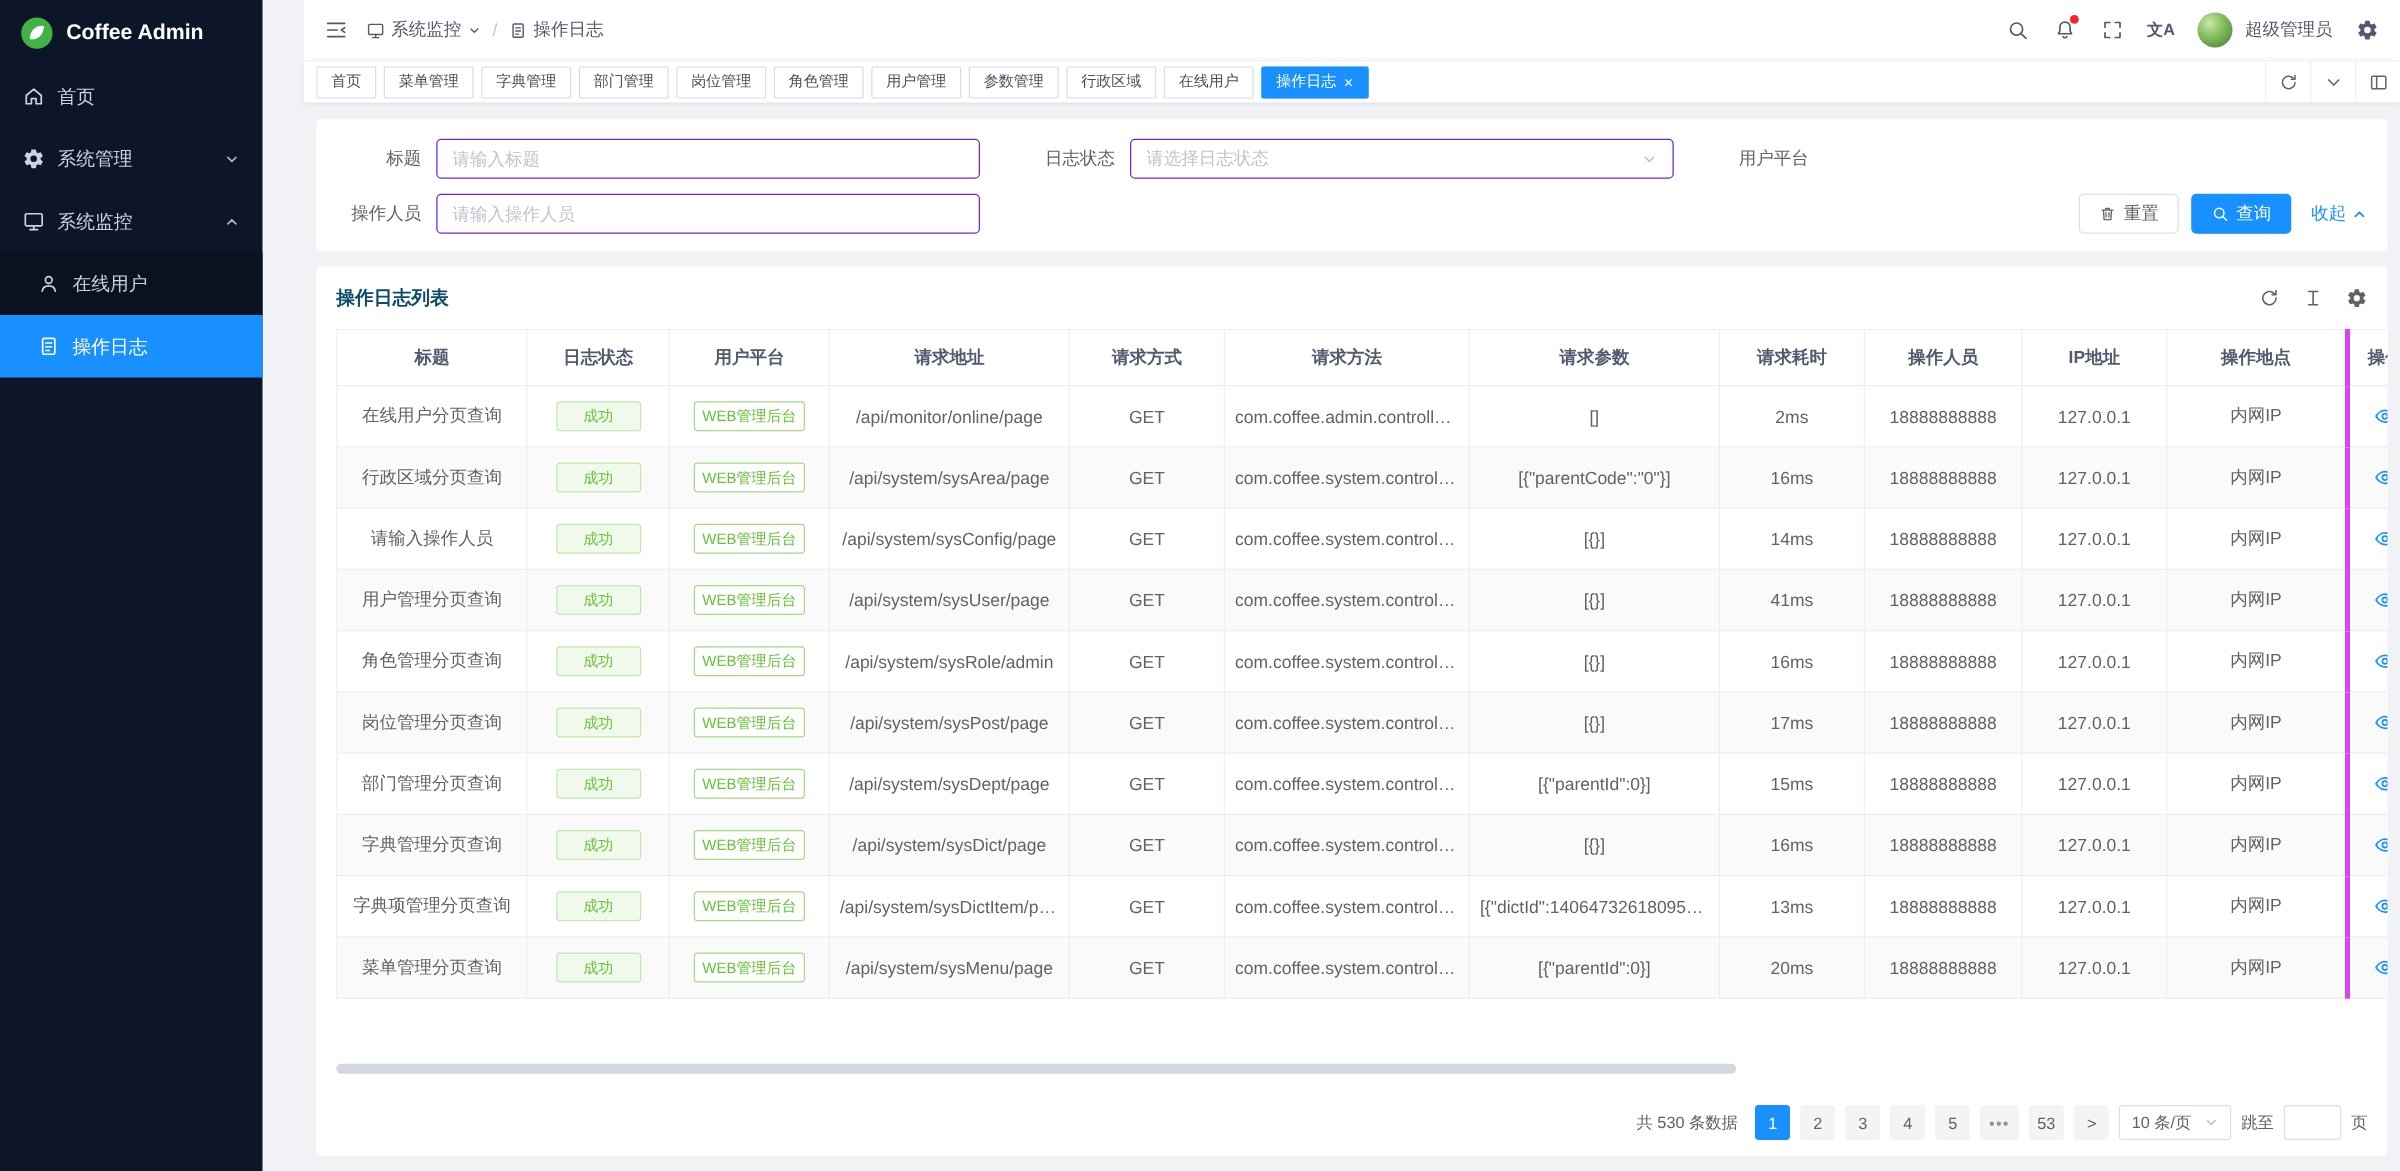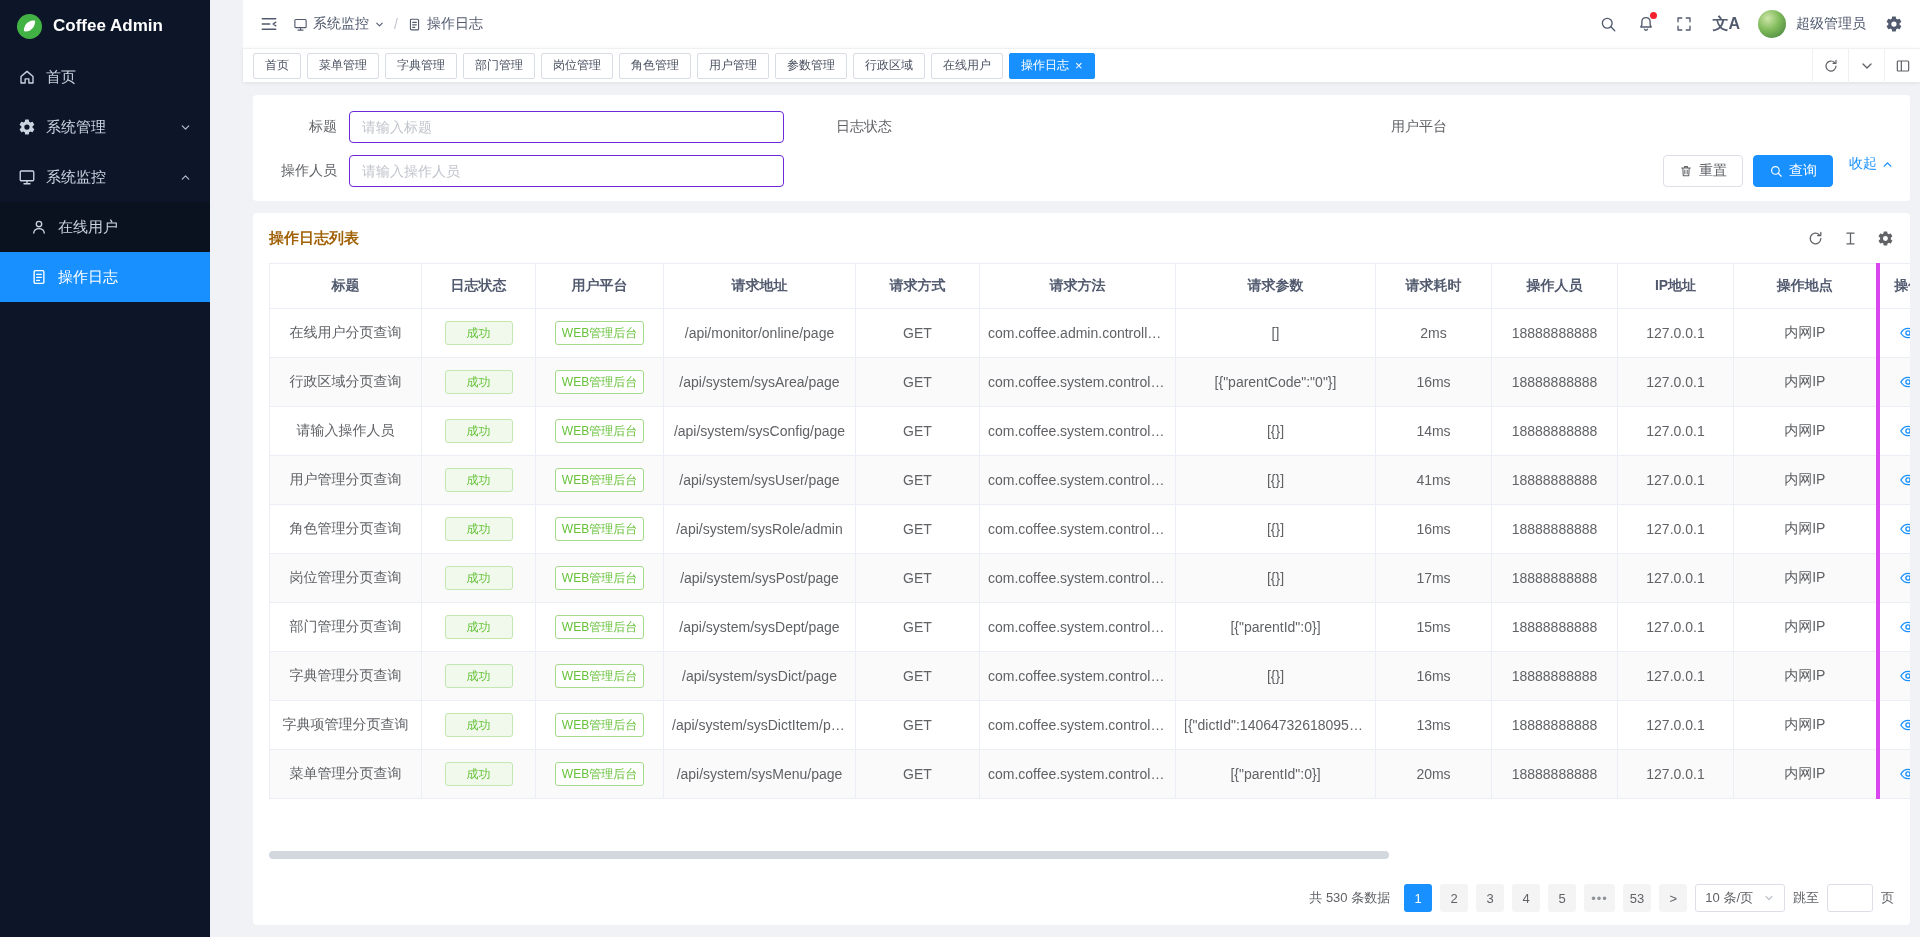--- a/index.html
+++ b/index.html
@@ -35,21 +35,21 @@
   .icon-btn svg { width:18px; height:18px; }
   .breadcrumb { display:flex; align-items:center; gap:9px; font-size:14px; color:#515a6e; }
   .crumb { display:inline-flex; align-items:center; gap:5px; cursor:pointer; }
   .crumb .c-icon { width:15px; height:15px; display:inline-flex; }
   .crumb .c-icon svg { width:15px; height:15px; }
   .crumb .c-arr { width:11px; height:11px; display:inline-flex; }
   .crumb .c-arr svg { width:11px; height:11px; }
   .crumb-sep { color:#c0c4cc; }
   .topbar-right { margin-left:auto; display:flex; align-items:center; gap:18px; }
   .bell .dot { position:absolute; top:-2px; right:-1px; width:7px; height:7px; background:#f5222d; border-radius:50%; }
-  .translate { font-size:16px; font-weight:bold; width:auto; white-space:nowrap; }
+  .translate { font-size:13px; font-weight:bold; width:auto; white-space:nowrap; }
   .avatar { width:28px; height:28px; border-radius:50%; cursor:pointer; flex-shrink:0;
     background:radial-gradient(circle at 35% 30%, #cde6a8 0%, #7fba5a 45%, #3f7a3a 100%); }
   .username { font-size:14px; color:#515a6e; cursor:pointer; white-space:nowrap; margin-left:-8px; }
 
   
   .tabbar { height:34px; background:#fff; border-top:1px solid #f0f0f0; box-shadow:0 1px 4px rgba(0,21,41,.08);
     display:flex; align-items:center; padding-left:10px; flex-shrink:0; position:relative; z-index:2; }
   .tab-list { display:flex; gap:6px; flex:1; align-items:center; overflow:hidden; }
   .tab { height:26px; display:inline-flex; align-items:center; gap:6px; padding:0 11px; border:1px solid #d8dce5;
     border-radius:2px; background:#fff; font-size:12px; color:#495060; cursor:pointer; white-space:nowrap; }
@@ -66,32 +66,32 @@
   
   .filter-card { padding:16px 16px 14px; flex-shrink:0; }
   .filter-grid { display:grid; grid-template-columns:1fr 1fr 1fr; column-gap:40px; row-gap:12px; }
   .field { display:flex; align-items:center; min-width:0; }
   .f-label { width:80px; text-align:right; padding-right:12px; color:#606266; flex-shrink:0; font-size:14px; white-space:nowrap; }
   .f-input, .f-select { flex:1; min-width:0; height:32px; border:1px solid #6d28d9; border-radius:4px; padding:0 12px;
     font-size:14px; color:#606266; background:#fff; font-family:inherit; outline:none; }
   .f-input::placeholder { color:#c0c4cc; }
   .f-select { display:flex; align-items:center; justify-content:space-between; color:#c0c4cc; cursor:pointer; }
   .f-select svg { width:13px; height:13px; color:#c0c4cc; flex-shrink:0; }
-  .filter-actions { grid-column:2 / 4; display:flex; align-items:flex-start; justify-content:flex-end; gap:10px; }
+  .filter-actions { grid-column:2 / 4; display:flex; align-items:center; justify-content:flex-end; gap:10px; }
   .btn { height:32px; padding:0 15px; border:1px solid #dcdfe6; background:#fff; border-radius:4px; font-size:14px;
     color:#606266; display:inline-flex; align-items:center; gap:6px; cursor:pointer; font-family:inherit; }
   .btn svg { width:14px; height:14px; }
   .btn.primary { background:var(--accent); border-color:var(--accent); color:#fff; }
   .link-btn { color:var(--accent); font-size:14px; display:inline-flex; align-items:center; gap:4px; cursor:pointer; margin-left:6px; white-space:nowrap; }
   .link-btn svg { width:13px; height:13px; }
 
   
   .table-card { margin-top:12px; flex:1; display:flex; flex-direction:column; min-height:0; }
   .card-head { height:50px; display:flex; align-items:center; justify-content:space-between; padding:0 16px; flex-shrink:0; }
-  .card-head h3 { font-size:15px; color:#a16207; font-weight:600;text-align:right; }
+  .card-head h3 { font-size:15px; color:#0c4a6e; font-weight:600;text-align:right; }
   .head-tools { display:flex; gap:18px; color:#606266; align-items:center; }
   .head-tools .tool { width:17px; height:17px; cursor:pointer; display:inline-flex; }
   .head-tools .tool svg { width:17px; height:17px; }
 
   .table-wrap { flex:1; padding:0 16px; position:relative; min-height:0; overflow:hidden; }
   table { width:100%; border-collapse:collapse; table-layout:fixed; }
   th, td { border:1px solid #ebeef5; padding:0 8px; text-align:center; font-size:14px;
     overflow:hidden; white-space:nowrap; text-overflow:ellipsis; }
   th { height:45px; color:#515a6e; font-weight:600; background:#fff; }
   td { height:49px; color:#606266; }
@@ -326,20 +326,26 @@
     <div class="content">
 
       <section class="card filter-card">
         <div class="filter-grid">
           <div class="field">
             <label class="f-label">标题</label>
             <input class="f-input" placeholder="请输入标题" style="">
           </div>
           <div class="field">
             <label class="f-label">日志状态</label>
+            <div class="f-select">
+              <span>请选择日志状态</span>
+              <svg viewBox="0 0 24 24" fill="none" stroke="currentColor" stroke-width="2.4">
+                  <polyline points="6 9 12 15 18 9" stroke-linecap="round" stroke-linejoin="round"></polyline>
+                </svg>
+            </div>
           </div>
           <div class="field">
             <label class="f-label">用户平台</label>
           </div>
           <div class="field">
             <label class="f-label">操作人员</label>
             <input class="f-input" placeholder="请输入操作人员" style="">
           </div>
           <div class="filter-actions">
             <button class="btn">

